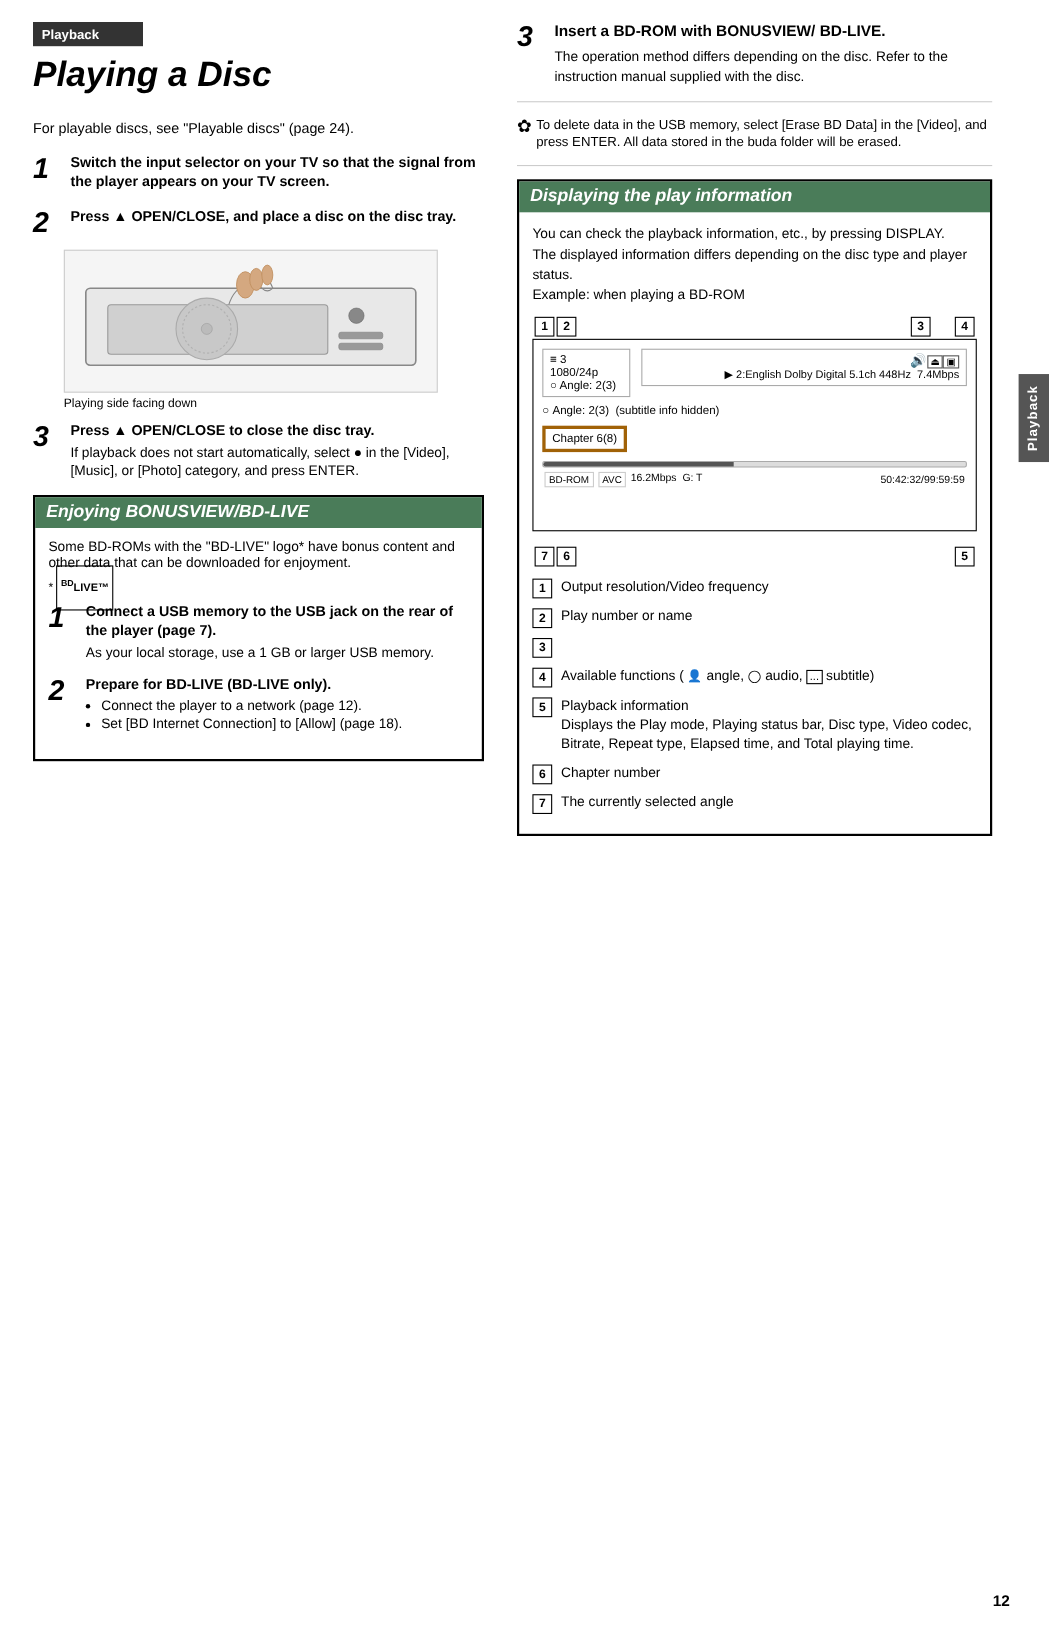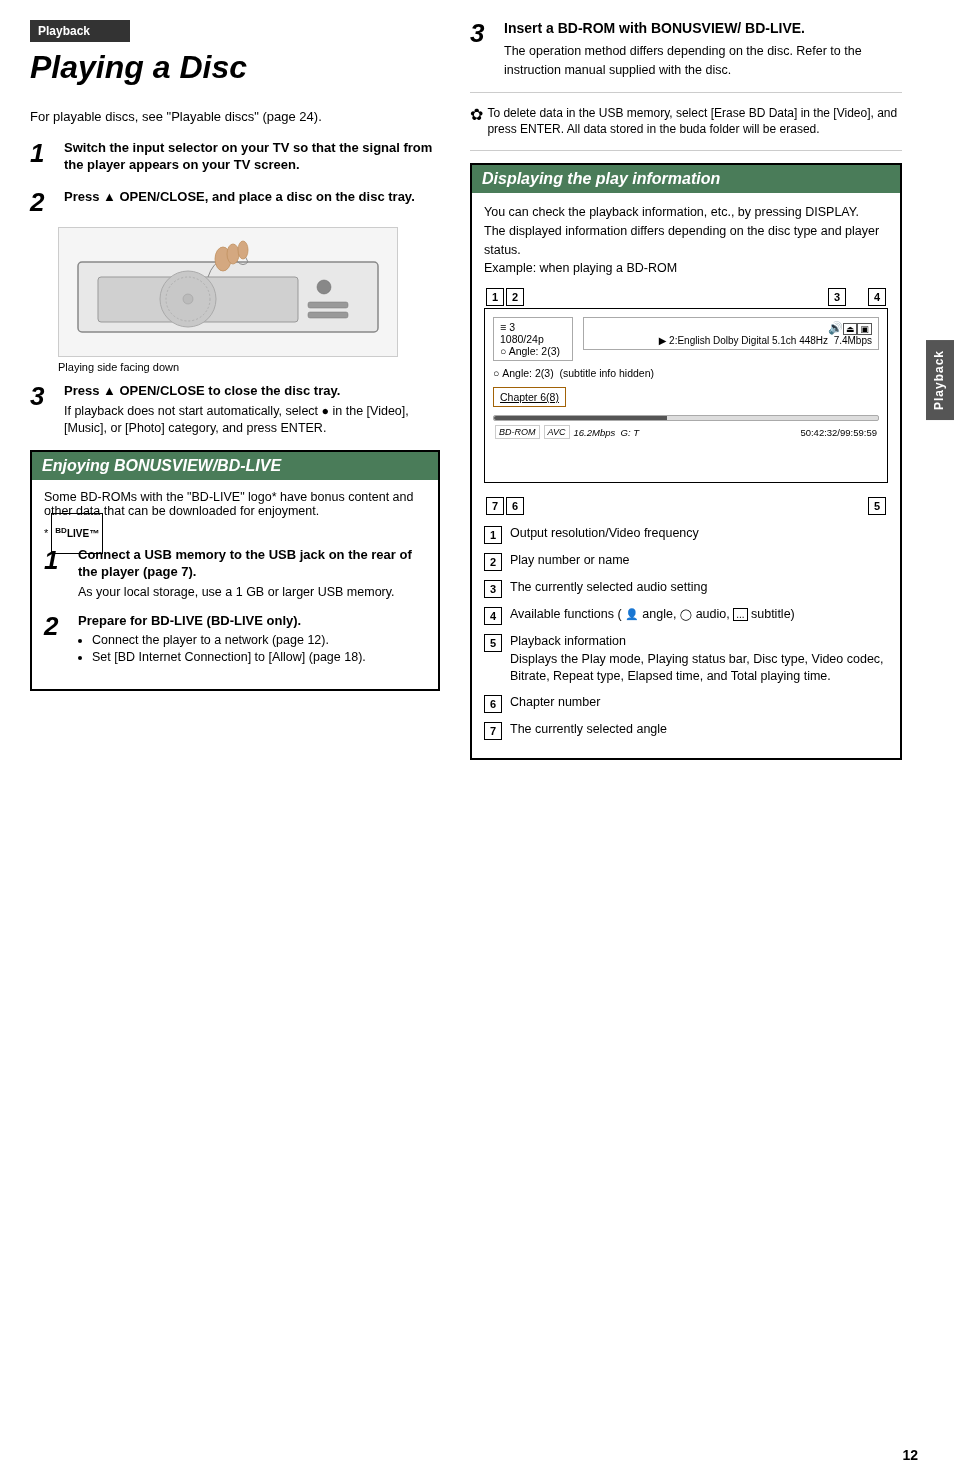--- a/index.html
+++ b/index.html
@@ -230,40 +230,38 @@
       width: 100%;
       padding: 8px;
     }
     .diag-row1 {
       display: flex;
       justify-content: space-between;
       align-items: flex-start;
       margin-bottom: 4px;
     }
     .diag-chapter {
-      border: 1px solid #a16207;
+      border: 3px solid #a16207;
       padding: 3px 6px;
       font-size: 10.5px;
       margin: 4px 0;
       display: inline-block;
-      text-decoration: underline;
     }
     .diag-bottom {
       font-size: 9.5px;
       margin-top: 4px;
       display: flex;
       align-items: center;
       justify-content: space-between;
       padding: 0 2px;
     }
     .diag-bottom-left {
       display: flex;
-      align-items: center;
+      align-items: flex-start;
       gap: 4px;
-      font-style: italic;
     }
     .bd-rom-label {
       border: 1px solid #ccc;
       padding: 1px 3px;
       font-size: 9px;
     }
     .avc-label {
       border: 1px solid #ccc;
       padding: 1px 3px;
       font-size: 9px;
@@ -508,21 +506,20 @@
               <div class="info-item">
                 <div class="info-num-box">1</div>
                 <div class="info-text">Output resolution/Video frequency</div>
               </div>
               <div class="info-item">
                 <div class="info-num-box">2</div>
                 <div class="info-text">Play number or name</div>
               </div>
               <div class="info-item">
                 <div class="info-num-box">3</div>
-                <div class="info-text">The currently selected audio setting</div>
               </div>
               <div class="info-item">
                 <div class="info-num-box">4</div>
                 <div class="info-text">
                   Available functions (
                   <span style="font-size:11px;">👤</span> angle,
                   <span style="font-size:11px;">◯</span> audio,
                   <span style="border:1px solid #000;padding:0 2px;font-size:10px;">...</span> subtitle)
                 </div>
               </div>

